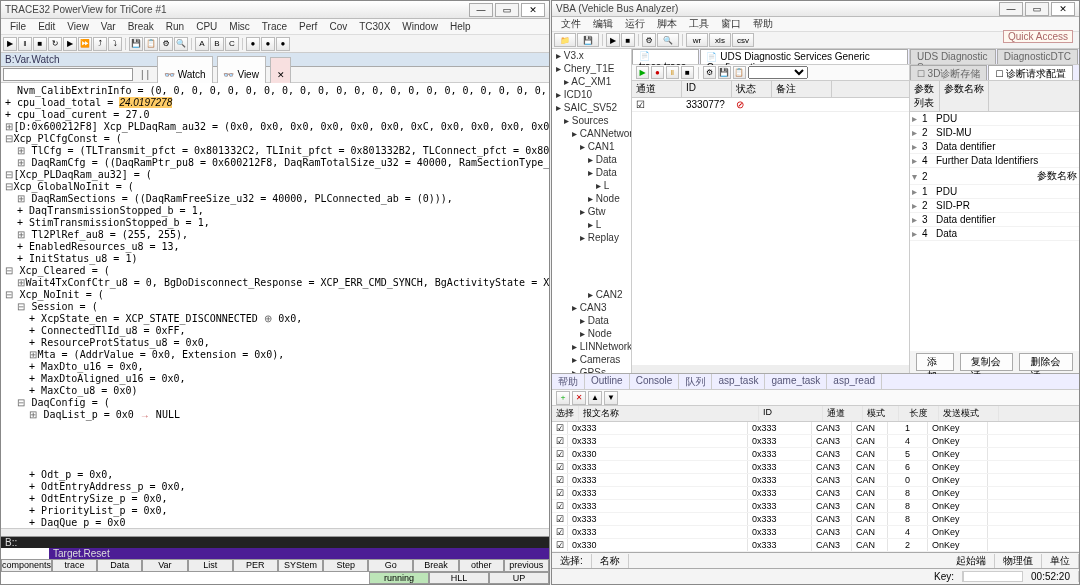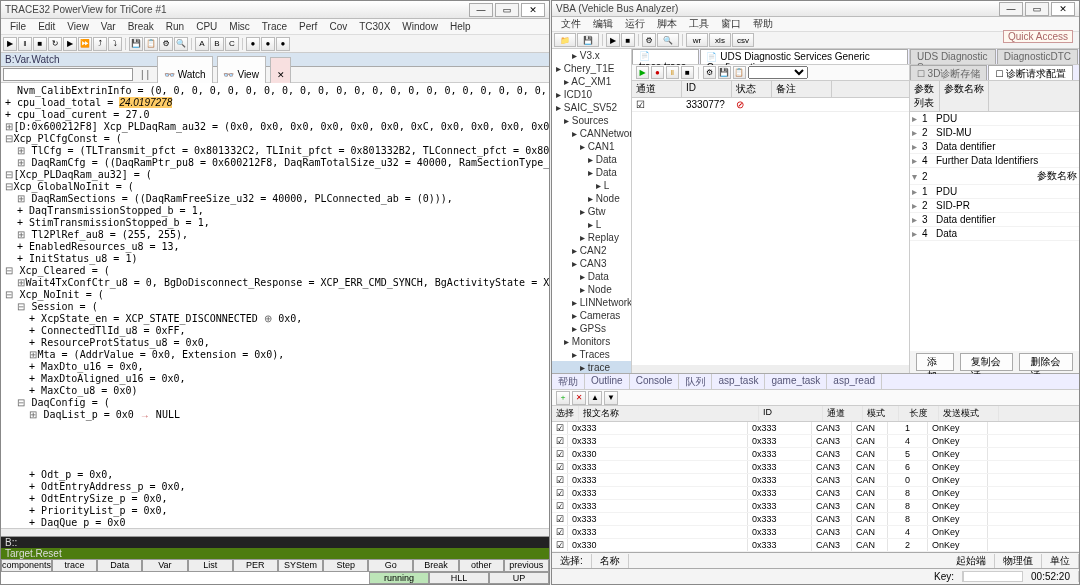--- a/index.html
+++ b/index.html
@@ -172,21 +172,21 @@
     + OdtCnt_u16 = 0x0,
     + OdtEntryCnt_u16 = 0x0,
     + DaqStimCnt_u16 = 0x0,
      SelectedOdtEntry = (OdtEntryPos_u16 = 0x0, OdtEntryMax_u16 = 0xC, DaqListNum_u16 = 0x0, AbsOdtNum_u16 = 0xC),
     + DaqRamPtr_pu8 = 0x0,</div>
   <div style="height:8px;background:#eee;border-top:1px solid #ccc;"></div>
   <div class="bottom-panel">
     <div class="bp-row">
         <span>B::</span>
       </div>
-    <div class="bp-row" style="background:#4d7c0f;">
+    <div class="bp-row" style="background:#4c1d95;margin-left:48px;">
         <span>Target.Reset</span>
       </div>
     <div class="btn-row" id="btn-row1">
         <div class="flat-btn">components</div>
         <div class="flat-btn">trace</div>
         <div class="flat-btn">Data</div>
         <div class="flat-btn">Var</div>
         <div class="flat-btn">List</div>
         <div class="flat-btn">PER</div>
         <div class="flat-btn">SYStem</div>
@@ -234,36 +234,36 @@
       <div class="tb-sep"></div>
       <div class="tb-btn" style="width: 22px;">wr</div>
       <div class="tb-btn" style="width: 22px;">xls</div>
       <div class="tb-btn" style="width: 22px;">csv</div>
     </div>
   <div class="quick"><span>Quick Access</span></div>
 
   <div class="r-body">
     <div class="r-top">
       <div class="r-tree" id="r-tree">
-          <div class="node" style="padding-left: 20px;">▸ V3.x</div>
+          <div class="node" style="padding-left: 4px;">▸ V3.x</div>
           <div class="node" style="padding-left: 4px;">▸ Chery_T1E</div>
           <div class="node" style="padding-left: 12px;">▸ AC_XM1</div>
           <div class="node" style="">▸ ICD10</div>
           <div class="node" style="padding-left: 4px;">▸ SAIC_SV52</div>
           <div class="node" style="padding-left: 12px;">▸ Sources</div>
           <div class="node" style="padding-left: 20px;">▸ CANNetwork</div>
           <div class="node" style="padding-left: 28px;">▸ CAN1</div>
           <div class="node" style="padding-left: 36px;">▸ Data</div>
           <div class="node" style="padding-left: 36px;">▸ Data</div>
           <div class="node" style="padding-left: 44px;">▸ L</div>
           <div class="node" style="padding-left: 36px;">▸ Node</div>
           <div class="node" style="padding-left: 28px;">▸ Gtw</div>
           <div class="node" style="padding-left: 36px;">▸ L</div>
           <div class="node" style="padding-left: 28px;">▸ Replay</div>
-          <div class="node" style="padding-left: 20px;">▸ CAN2</div>
+          <div class="node" style="padding-left: 36px; margin-top: 44px;">▸ CAN2</div>
           <div class="node" style="padding-left: 20px;">▸ CAN3</div>
           <div class="node" style="padding-left: 28px;">▸ Data</div>
           <div class="node" style="padding-left: 28px;">▸ Node</div>
           <div class="node" style="padding-left: 20px;">▸ LINNetwork</div>
           <div class="node" style="padding-left: 20px;">▸ Cameras</div>
           <div class="node" style="padding-left: 20px;">▸ GPSs</div>
           <div class="node" style="padding-left: 12px;">▸ Monitors</div>
           <div class="node" style="padding-left: 20px;">▸ Traces</div>
           <div class="node sel" style="padding-left: 28px;">▸ trace</div>
         </div>

